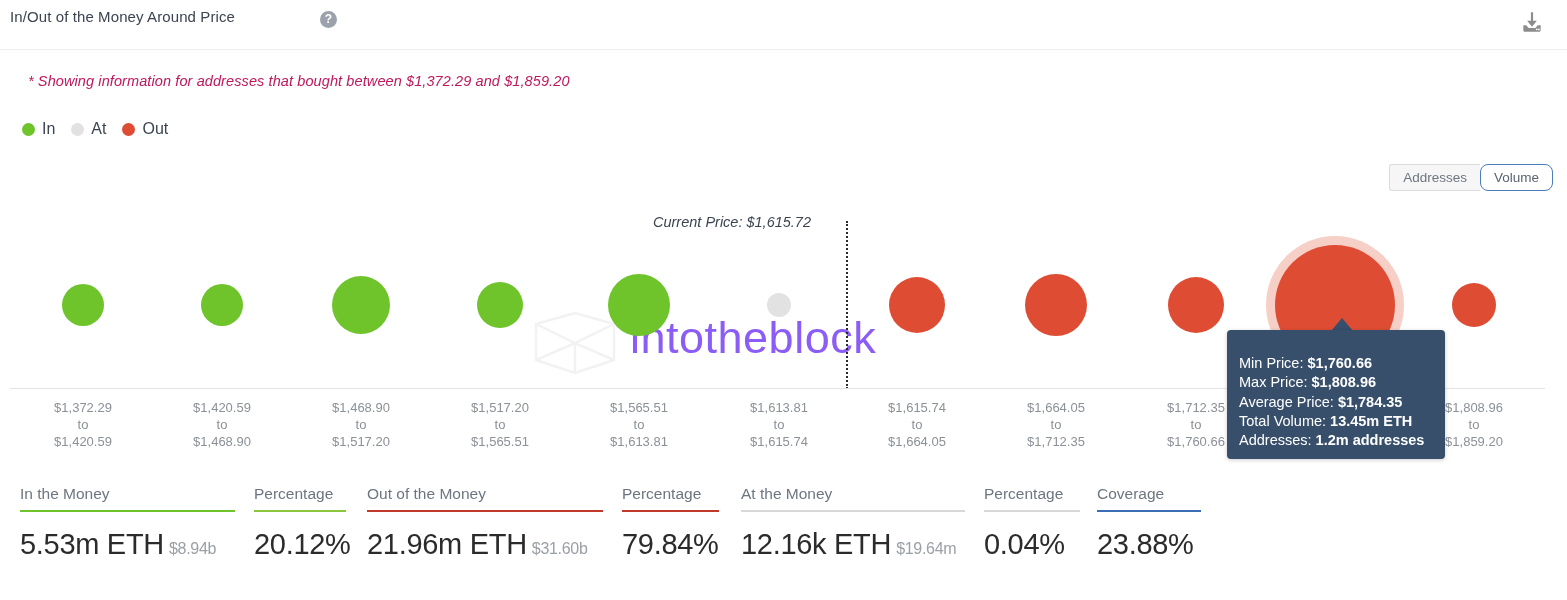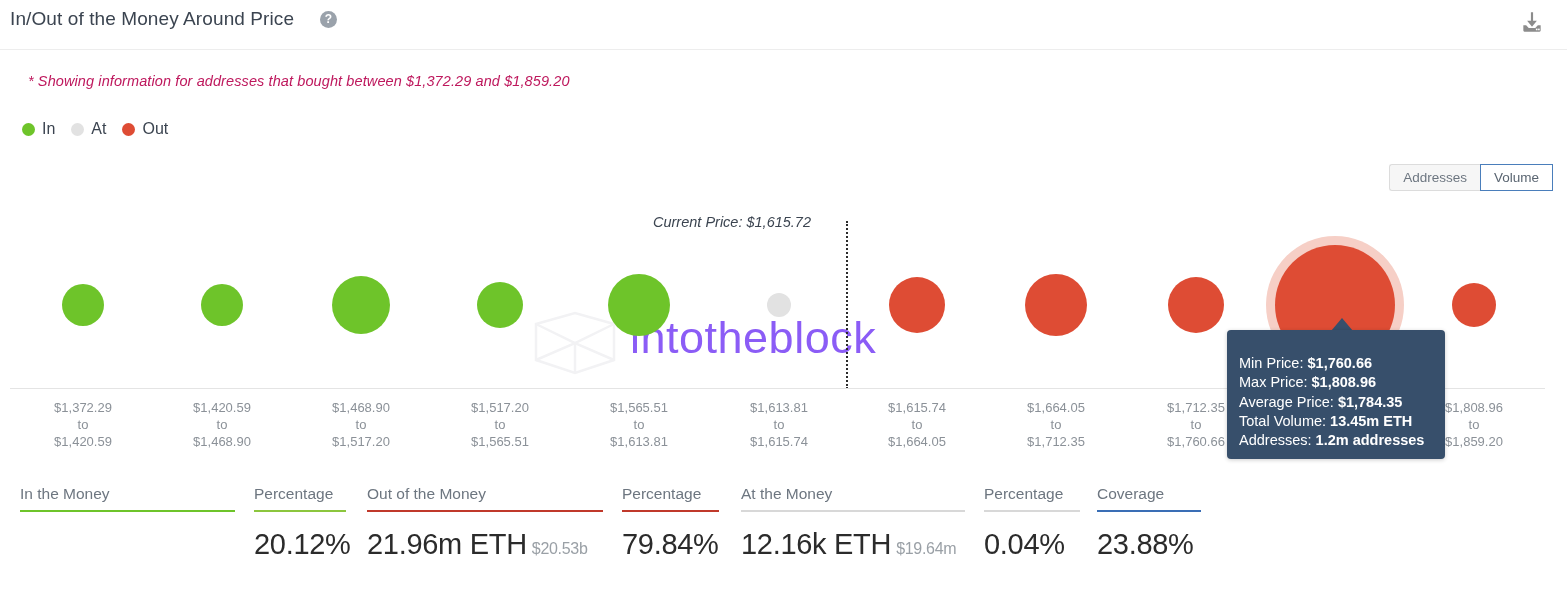--- a/index.html
+++ b/index.html
@@ -13,21 +13,21 @@
   .page { position: relative; width: 1567px; height: 600px; background: #fff; }
 
   
   .header {
     position: absolute; left: 0; top: 0; width: 1567px; height: 50px;
     border-bottom: 1px solid #ededed;
     background: #fff;
   }
   .header-title {
     position: absolute; left: 10px; top: 8px;
-    font-size: 19px; color: #3b4450; font-weight: 400;
+    font-size: 15px; color: #3b4450; font-weight: 400;
     letter-spacing: 0.1px; white-space: nowrap;
   }
   .help-icon {
     position: absolute; left: 320px; top: 11px;
     width: 17px; height: 17px; border-radius: 50%;
     background: #9aa2ab; color: #fff;
     font-size: 12px; font-weight: 700; line-height: 17px;
     text-align: center; cursor: pointer;
   }
   .download-icon {
@@ -56,21 +56,21 @@
   }
   .toggle-btn {
     font-size: 13.5px; color: #6d7680;
     padding: 0 13px; height: 27px; line-height: 26px;
     background: #f6f6f6; border: 1px solid #dcdcdc;
     cursor: pointer; user-select: none;
   }
   .toggle-btn.first { border-radius: 3px 0 0 3px; border-right: none; }
   .toggle-btn.active {
     background: #ffffff; border: 1px solid #4a7ebb;
-    border-radius: 0; color: #5a6571; z-index: 2;
+    border-radius: 8px; color: #5a6571; z-index: 2;
   }
   .watermark {
     position: absolute; left: 530px; top: 310px;
     width: 470px; height: 70px; pointer-events: none;
     opacity: 1;
   }
   .wm-text {
     position: absolute; left: 100px; top: 2px;
     font-size: 45px; color: #8b5cf6; letter-spacing: 0.5px;
     font-weight: 400; white-space: nowrap;
@@ -279,30 +279,31 @@
       <div><span>Max Price: </span><b>$1,808.96</b></div>
       <div><span>Average Price: </span><b>$1,784.35</b></div>
       <div><span>Total Volume: </span><b>13.45m ETH</b></div>
       <div><span>Addresses: </span><b>1.2m addresses</b></div>
     </div>
 
   <div class="stats" id="stats">
       <div class="stat" style="left: 20px; width: 215px;">
         <span class="stat-label">In the Money</span>
         <div class="stat-rule" style="background: rgb(110, 196, 42);"></div>
+        <div class="stat-value">5.53m ETH<span class="stat-sub">$8.94b</span></div>
       </div>
       <div class="stat" style="left: 254px; width: 92px;">
         <span class="stat-label">Percentage</span>
         <div class="stat-rule" style="background: rgb(140, 198, 62);"></div>
         <div class="stat-value">20.12%</div>
       </div>
       <div class="stat" style="left: 367px; width: 236px;">
         <span class="stat-label">Out of the Money</span>
         <div class="stat-rule" style="background: rgb(192, 57, 43);"></div>
-        <div class="stat-value">21.96m ETH<span class="stat-sub">$20.53b</span></div>
+        <div class="stat-value">21.96m ETH<span class="stat-sub">$31.60b</span></div>
       </div>
       <div class="stat" style="left: 622px; width: 97px;">
         <span class="stat-label">Percentage</span>
         <div class="stat-rule" style="background: rgb(192, 57, 43);"></div>
         <div class="stat-value">79.84%</div>
       </div>
       <div class="stat" style="left: 741px; width: 224px;">
         <span class="stat-label">At the Money</span>
         <div class="stat-rule" style="background: rgb(216, 216, 216);"></div>
         <div class="stat-value">12.16k ETH<span class="stat-sub">$19.64m</span></div>

